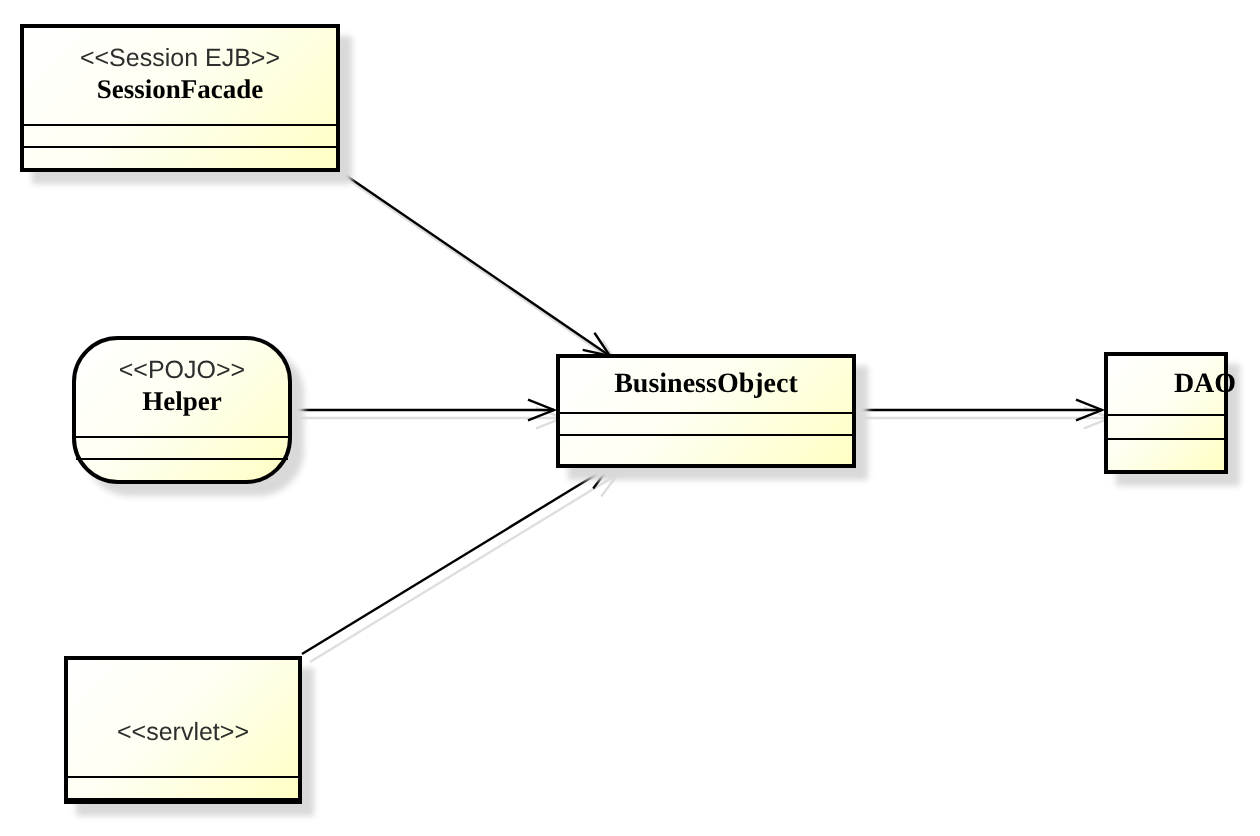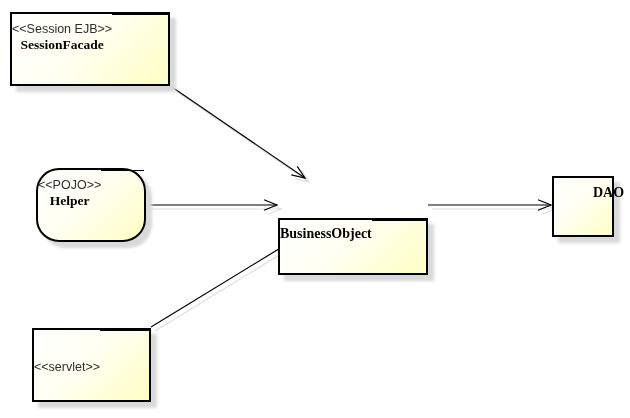--- a/index.html
+++ b/index.html
@@ -22,21 +22,21 @@
     width: 630px;
     height: 418px;
   }
   .node {
     position: absolute;
     box-sizing: border-box;
     border: 2px solid #000000;
     background: linear-gradient(135deg, #ffffff 0%, #fffff2 45%, #ffffc4 100%);
     box-shadow: 6px 6px 3px #d9d9d9;
     display: flex;
-    flex-direction: row;
+    flex-direction: column;
   }
   .node .title {
     display: flex;
     flex-direction: column;
     justify-content: center;
     align-items: center;
     line-height: 1.25;
   }
   .stereotype {
     font-size: 12.5px;
@@ -61,21 +61,21 @@
   .n-session-facade .c1 { height: 10px; }
 
   .n-helper { left: 36px;  top: 168px; width: 110px; height: 74px; border-radius: 23px; }
   .n-helper .title { height: 48px; }
   .n-helper .c1 { height: 10px; }
 
   .n-controller { left: 32px;  top: 328px; width: 119px; height: 74px; }
   .n-controller .title { height: 44px; margin-top: 16px; }
   .n-controller .c1 { height: 11px; }
 
-  .n-business-object { left: 278px; top: 177px; width: 150px; height: 57px; margin-top: 41px; }
+  .n-business-object { left: 278px; top: 177px; width: 150px; height: 57px; }
   .n-business-object .title { height: 27px; }
   .n-business-object .c1 { height: 10px; }
   .n-business-object .class-name { font-size: 14px; }
 
   .n-dao { left: 552px; top: 176px; width: 62px; height: 61px; }
   .n-dao .title { height: 29px; padding-left: 39px; }
   .n-dao .c1 { height: 11px; }
   .n-dao .class-name { font-size: 14px; }
 </style>
 </head>

